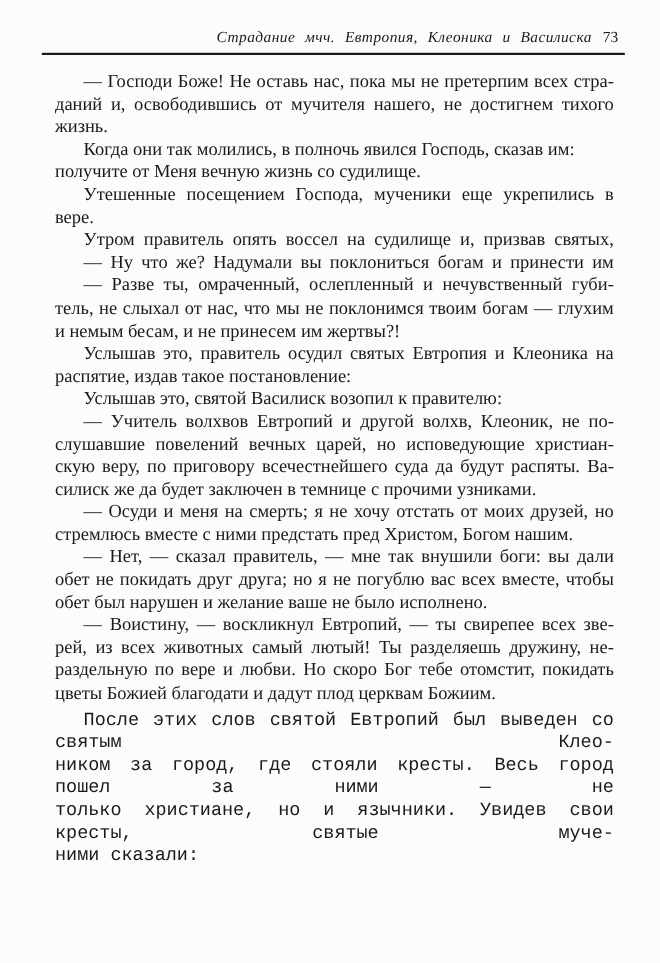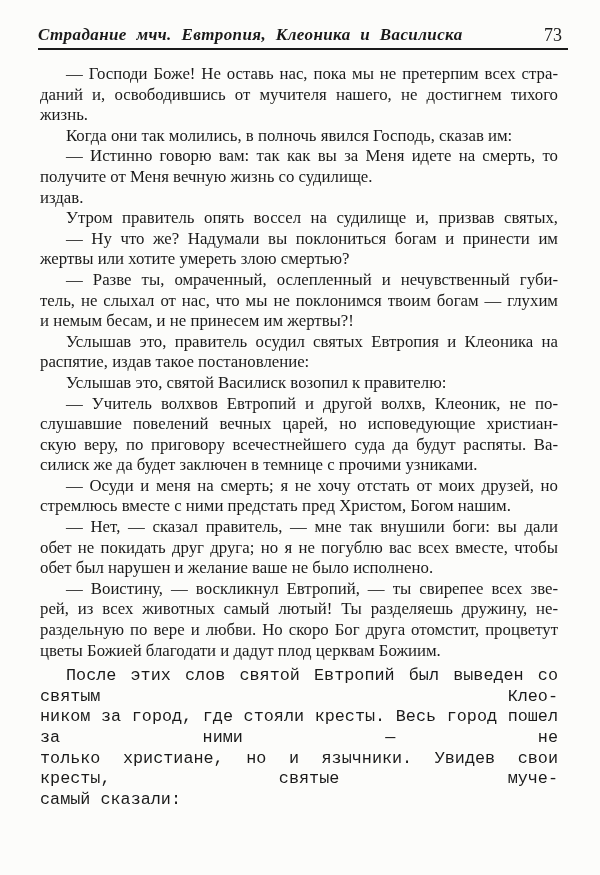--- a/index.html
+++ b/index.html
@@ -24,35 +24,34 @@
   
   .running-header{
     position:absolute;
     left:38px;
     top:25px;
     width:530px;
     height:22px;
   }
   .header-title{
     margin-right:30px;
-    text-align:left;
+    text-align:right;
     font-style:italic;
-    font-size:17px;
+    font-size:14px;
     line-height:20px;
     letter-spacing:0.4px;
     word-spacing:5px;
     white-space:nowrap;
-    font-weight:bold;
   }
   .page-number{
     position:absolute;
     right:6px;
     top:0;
     font-style:normal;
-    font-size:18px;
+    font-size:14px;
     line-height:20px;
   }
   .header-rule{
     position:absolute;
     left:38px;
     top:48px;
     width:530px;
     height:2px;
     background:var(--ink);
   }
@@ -64,20 +63,21 @@
     width:518px;
     font-size:16.8px;
     line-height:20.6px;
     text-align:justify;
   }
   .para{margin:0;}
   .para.spaced{margin-top:5px;font-family:Liberation Mono, monospace;}
   .line{
     text-align:justify;
     text-align-last:justify;
+    margin-left:10px;
   }
   .line.para-first{text-indent:26px;}
   .line.para-last{text-align-last:left;}
 </style>
 </head>
 <body>
 
 <div class="book-page">
 
   <div class="running-header">
@@ -90,32 +90,31 @@
   <div class="text-block">
       <div class="para">
         <div class="line para-first">— Господи Боже! Не оставь нас, пока мы не претерпим всех стра-</div>
         <div class="line">даний и, освободившись от мучителя нашего, не достигнем тихого</div>
         <div class="line para-last">жизнь.</div>
       </div>
       <div class="para">
         <div class="line para-first para-last">Когда они так молились, в полночь явился Господь, сказав им:</div>
       </div>
       <div class="para">
-        <div class="line para-first">— Истинно говорю вам: так как вы за Меня идете на смерть, то</div>
         <div class="line para-last">получите от Меня вечную жизнь со судилище.</div>
       </div>
       <div class="para">
-        <div class="line para-last">издав.</div>
+        <div class="line para-first">Утешенные посещением Господа, мученики еще укрепились в</div>
+        <div class="line para-last">вере.</div>
       </div>
       <div class="para">
         <div class="line para-first">Утром правитель опять воссел на судилище и, призвав святых,</div>
       </div>
       <div class="para">
         <div class="line para-first">— Ну что же? Надумали вы поклониться богам и принести им</div>
-        <div class="line para-last">жертвы или хотите умереть злою смертью?</div>
       </div>
       <div class="para">
         <div class="line para-first">— Разве ты, омраченный, ослепленный и нечувственный губи-</div>
         <div class="line">тель, не слыхал от нас, что мы не поклонимся твоим богам — глухим</div>
         <div class="line para-last">и немым бесам, и не принесем им жертвы?!</div>
       </div>
       <div class="para">
         <div class="line para-first">Услышав это, правитель осудил святых Евтропия и Клеоника на</div>
         <div class="line para-last">распятие, издав такое постановление:</div>
       </div>
@@ -133,24 +132,24 @@
         <div class="line para-last">стремлюсь вместе с ними предстать пред Христом, Богом нашим.</div>
       </div>
       <div class="para">
         <div class="line para-first">— Нет, — сказал правитель, — мне так внушили боги: вы дали</div>
         <div class="line">обет не покидать друг друга; но я не погублю вас всех вместе, чтобы</div>
         <div class="line para-last">обет был нарушен и желание ваше не было исполнено.</div>
       </div>
       <div class="para">
         <div class="line para-first">— Воистину, — воскликнул Евтропий, — ты свирепее всех зве-</div>
         <div class="line">рей, из всех животных самый лютый! Ты разделяешь дружину, не-</div>
-        <div class="line">раздельную по вере и любви. Но скоро Бог друга отомстит, процветут</div>
+        <div class="line">раздельную по вере и любви. Но скоро Бог тебе отомстит, покидать</div>
         <div class="line para-last">цветы Божией благодати и дадут плод церквам Божиим.</div>
       </div>
       <div class="para spaced">
         <div class="line para-first">После этих слов святой Евтропий был выведен со святым Клео-</div>
         <div class="line">ником за город, где стояли кресты. Весь город пошел за ними — не</div>
         <div class="line">только христиане, но и язычники. Увидев свои кресты, святые муче-</div>
-        <div class="line para-last">самый сказали:</div>
+        <div class="line para-last">ними сказали:</div>
       </div>
     </div>
 
 </div>
 
 </body></html>

